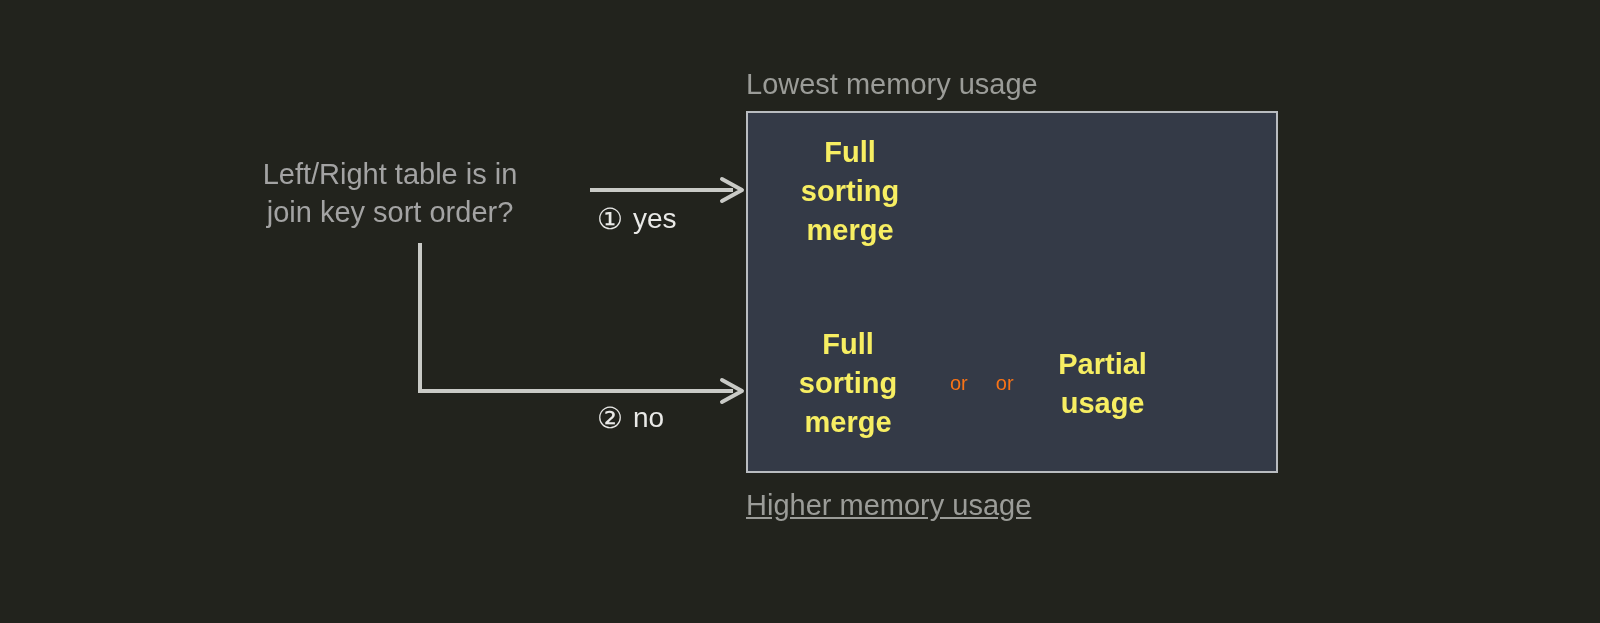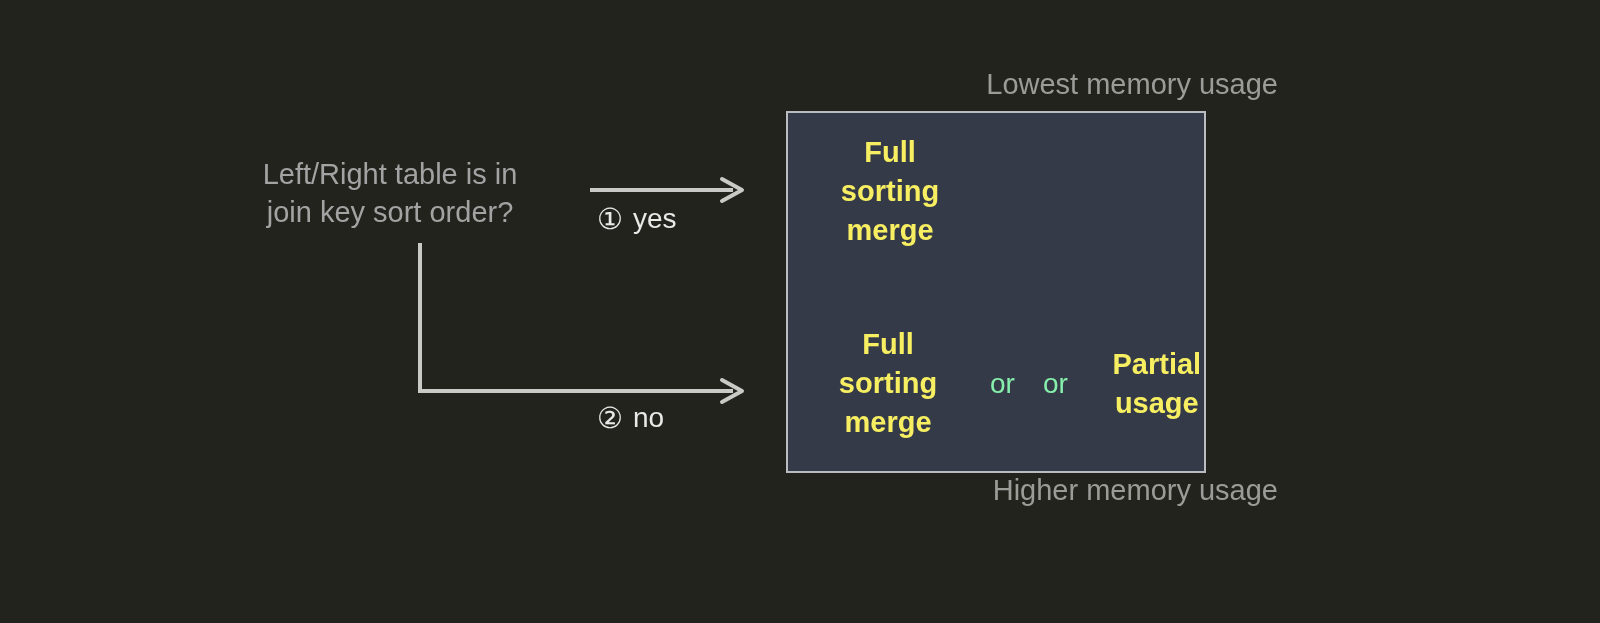--- a/index.html
+++ b/index.html
@@ -50,40 +50,39 @@
     left: 0; top: 0;
     width: 1600px; height: 623px;
     pointer-events: none;
   }
 
   
   #result-panel {
     position: absolute;
     left: 746px;
     top: 111px;
-    width: 420px;
+    width: 532px;
     height: 362px;
     background: #343a47;
     border: 2px solid #b9bcc0;
     box-sizing: border-box;
-    margin-left: 40px;
   }
 
   
   .panel-caption {
     position: absolute;
     left: 746px;
     width: 532px;
-    text-align: right;
+    text-align: left;
     color: #9b9c98;
     font-size: 29px;
     white-space: nowrap;
   }
   #caption-top    { top: 68px; }
-  #caption-bottom { top: 474px; }
+  #caption-bottom { top: 489px; text-decoration: underline; }
 
   
   .option-row {
     position: absolute;
     display: flex;
     align-items: center;
   }
   #option-row-primary {
     left: 12px;
     top: 20px;
@@ -97,22 +96,22 @@
 
   .option {
     color: #f7ee62;
     font-size: 29px;
     font-weight: bold;
     line-height: 39px;
     text-align: center;
     white-space: pre-line;
   }
   .option-sep {
-    color: #86efac;
-    font-size: 28px;
+    color: #f97316;
+    font-size: 20px;
     font-weight: normal;
     padding: 0 14px;
     white-space: nowrap;
   }
 
   #option-row-primary .option { width: 180px; }
   #option-row-alternatives .opt-full    { width: 176px; }
   #option-row-alternatives .opt-grace   { width: 142px; }
   #option-row-alternatives .opt-partial { width: 150px; }
 </style>

